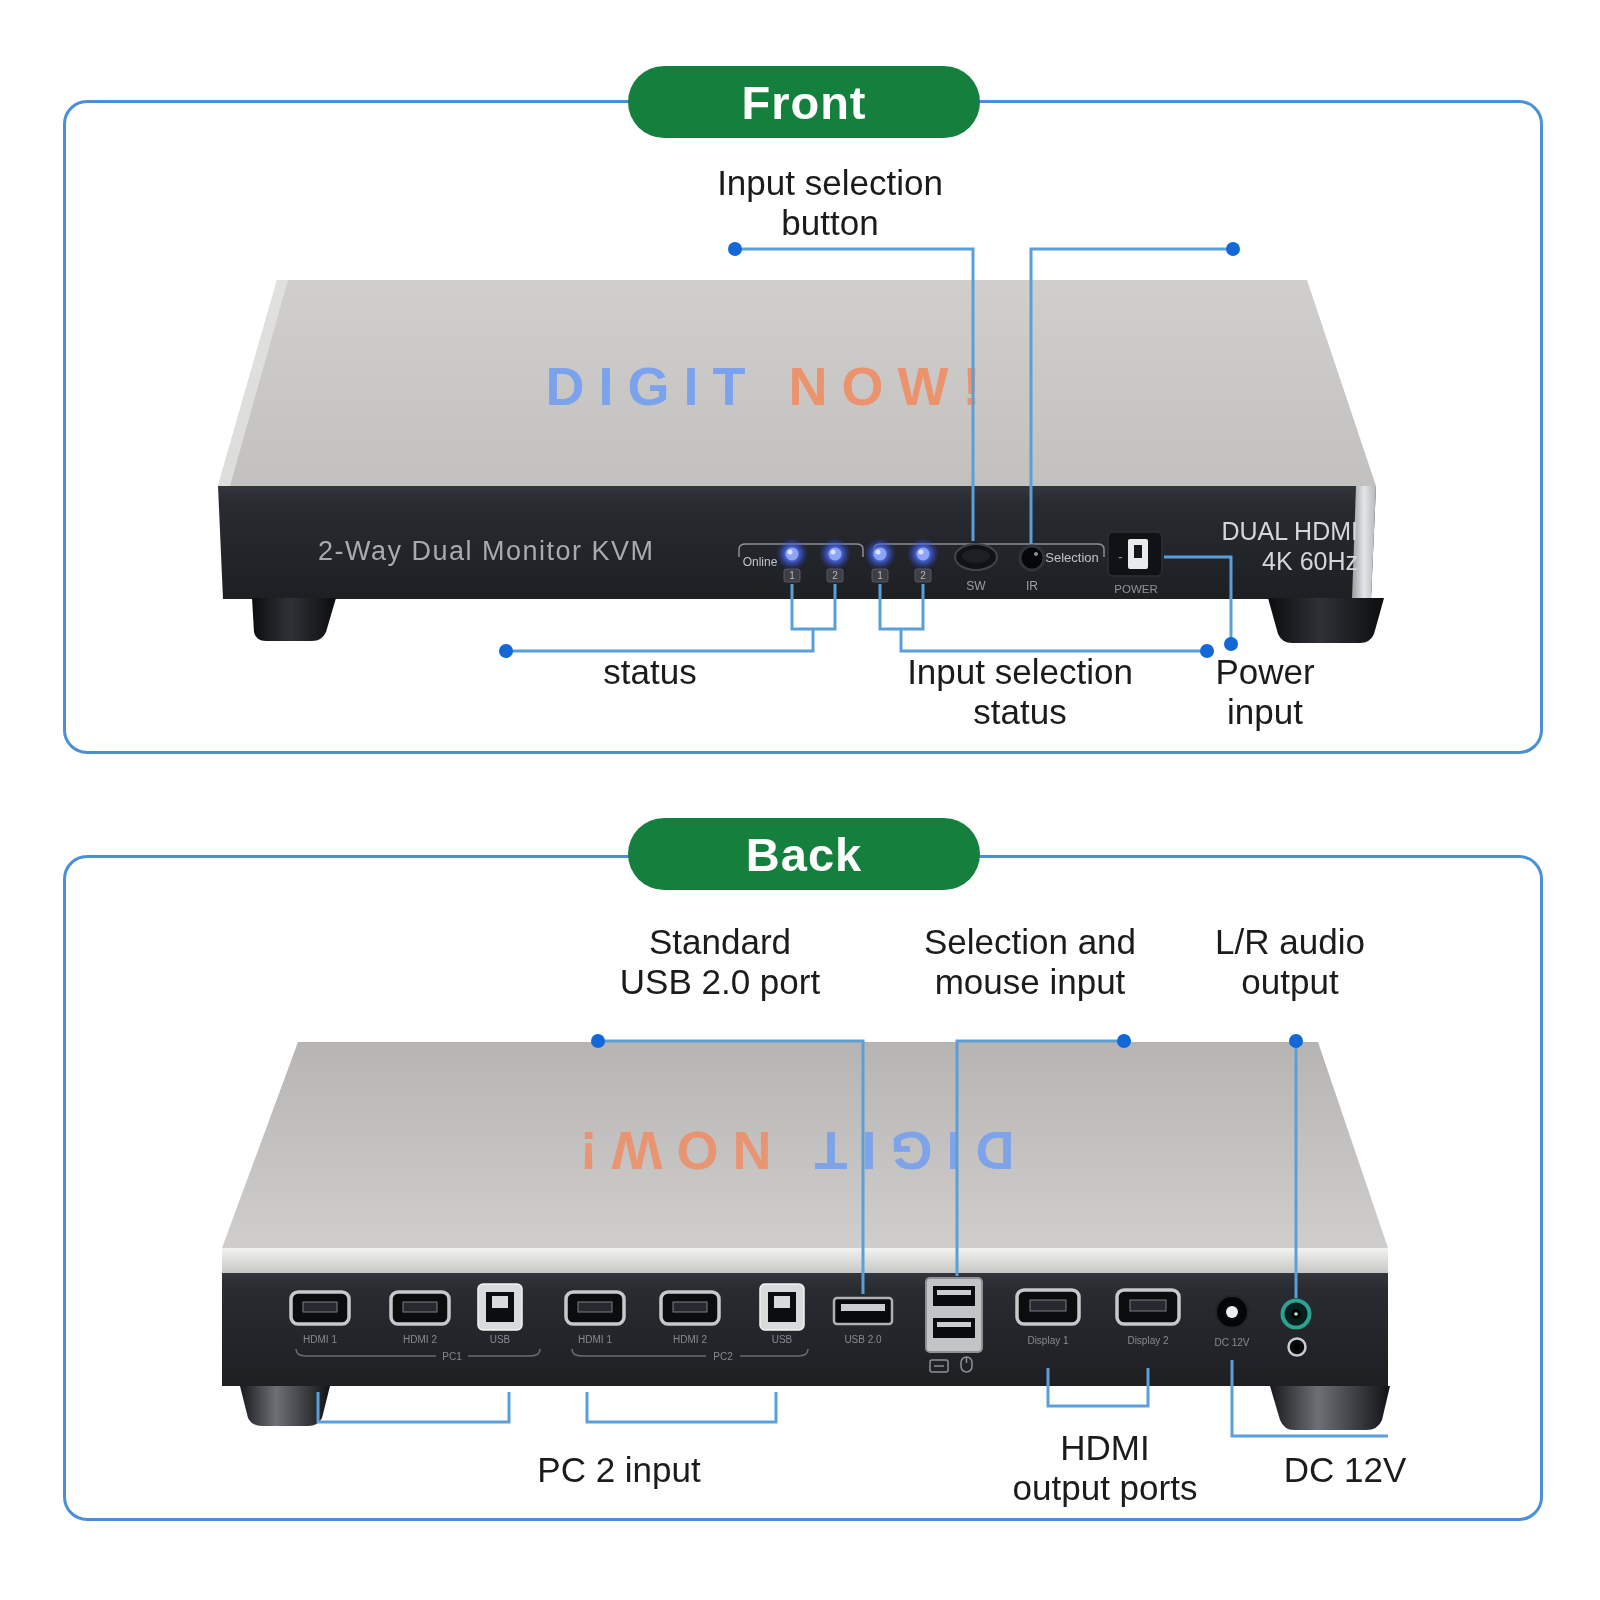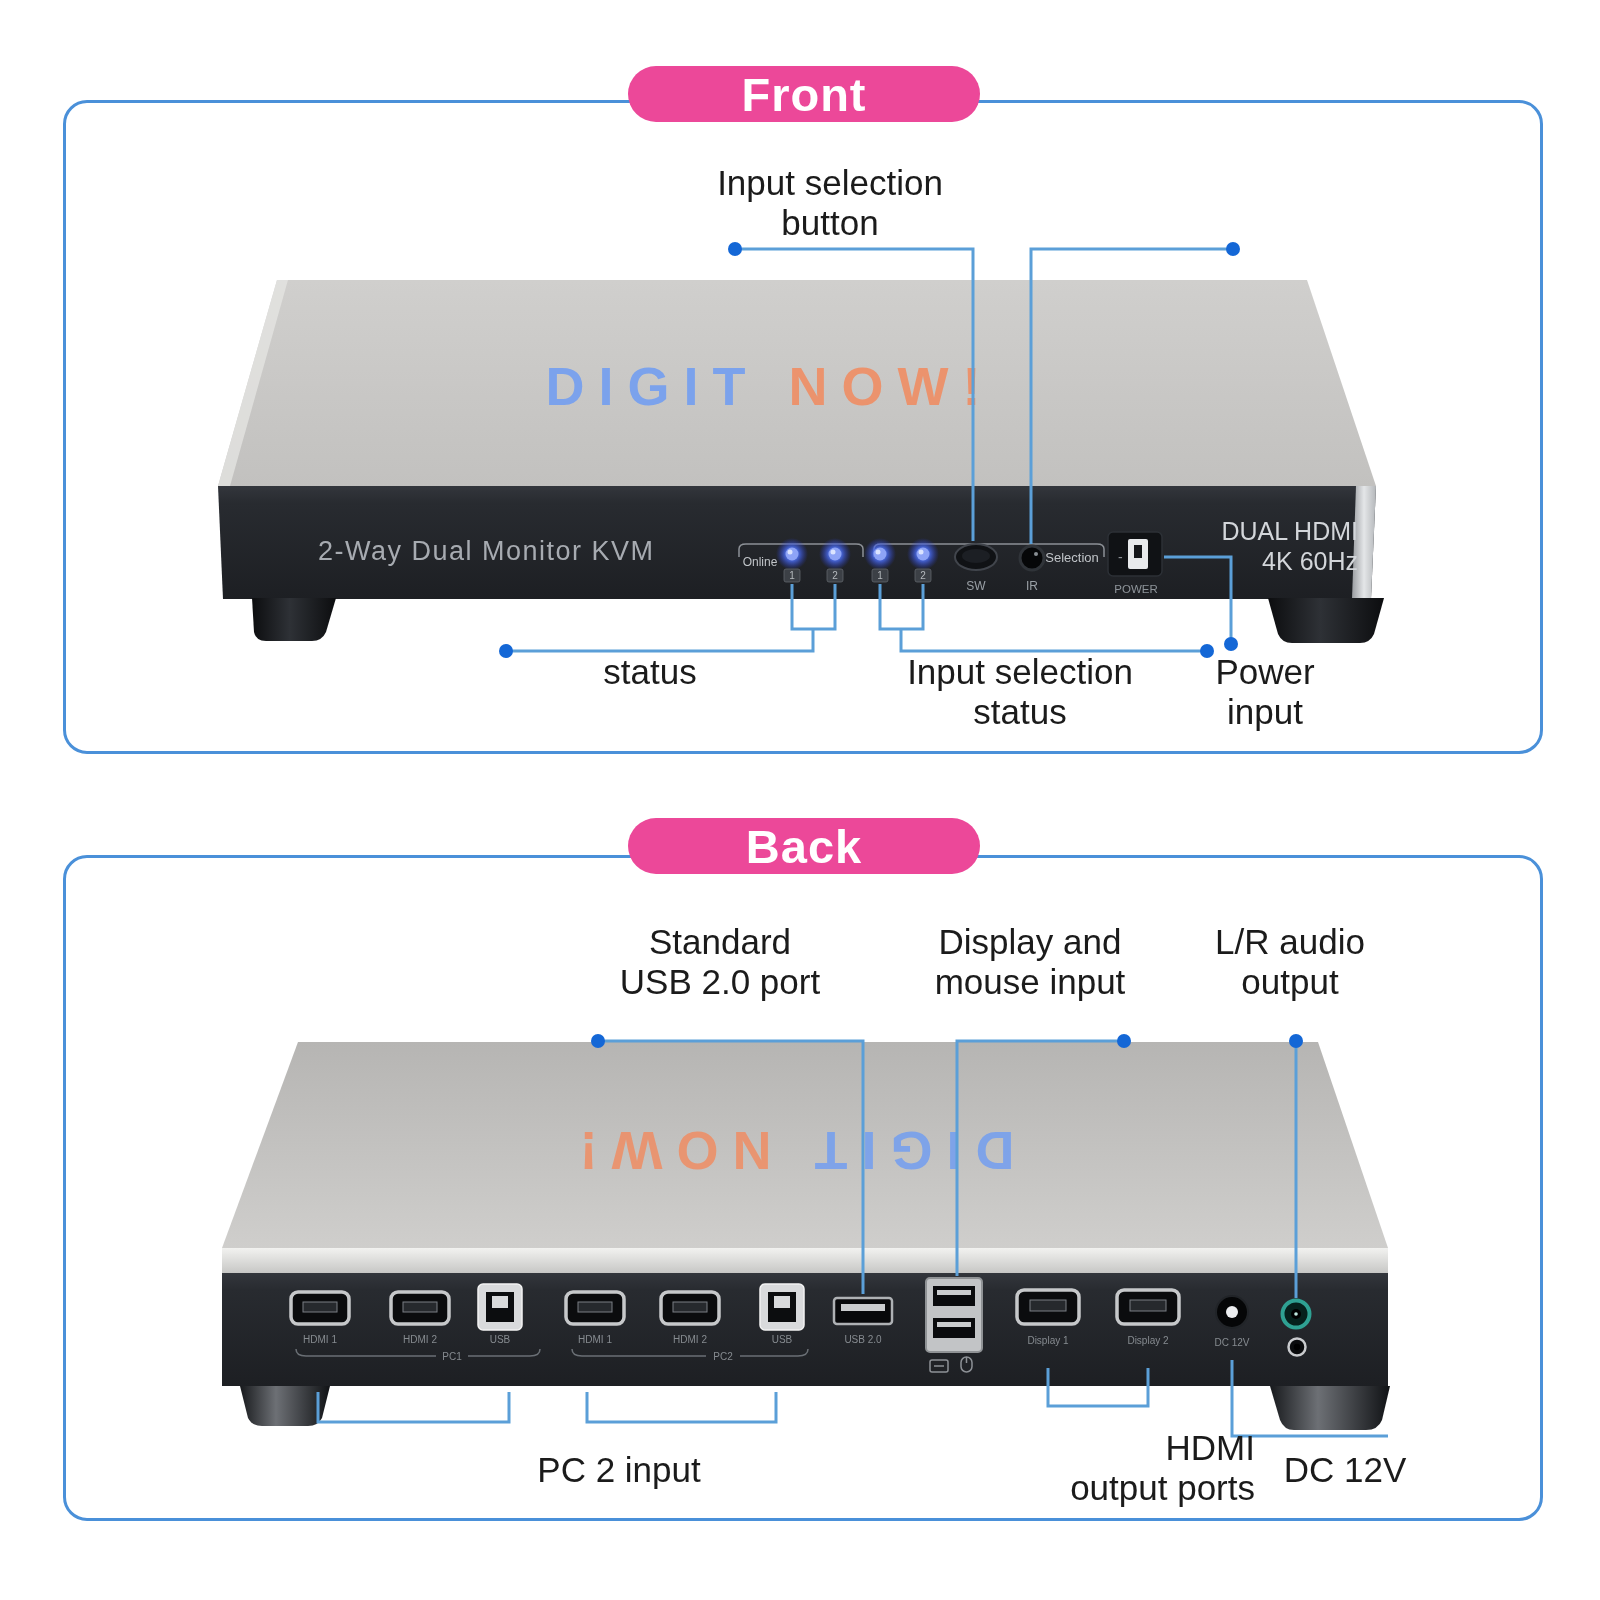--- a/index.html
+++ b/index.html
@@ -4,21 +4,21 @@
 <style>
   html,body{margin:0;padding:0;background:#ffffff;}
   .canvas{
     position:relative;width:1600px;height:1600px;background:#ffffff;
     font-family:"Liberation Sans", sans-serif;overflow:hidden;
   }
   .panel-box{
     position:absolute;border:3px solid #4a90d9;border-radius:24px;background:transparent;
   }
   .pill{
-    position:absolute;width:352px;height:56px;background:#ec4899;border-radius:40px;
+    position:absolute;width:352px;height:72px;background:#15803d;border-radius:40px;
     color:#ffffff;font-size:47px;font-weight:bold;display:flex;align-items:center;
     justify-content:center;z-index:20;letter-spacing:1px;
   }
   .label{
     position:absolute;text-align:center;font-size:35px;line-height:40px;color:#1b1b1b;
     z-index:15;font-weight:500;
   }
   svg.scene{position:absolute;left:0;top:0;z-index:5;}
 </style>
 </head>
@@ -50,31 +50,31 @@
   <div class="panel-box" style="left:63px;top:855px;width:1474px;height:660px;"></div>
   <div class="pill" style="left:628px;top:818px;">
     <span>Back</span>
   </div>
 
   <div class="label" style="left:520px;top:922px;width:400px;">
     <div>Standard</div>
     <div>USB 2.0 port</div>
   </div>
   <div class="label" style="left:830px;top:922px;width:400px;">
-    <div>Display and</div>
+    <div>Selection and</div>
     <div>mouse input</div>
   </div>
   <div class="label" style="left:1130px;top:922px;width:320px;">
     <div>L/R audio</div>
     <div>output</div>
   </div>
   <div class="label" style="left:425px;top:1450px;width:300px;margin-left:44px;">
     <div>PC 2 input</div>
   </div>
-  <div class="label" style="left:955px;top:1428px;width:300px;text-align:right;">
+  <div class="label" style="left:955px;top:1428px;width:300px;">
     <div>HDMI</div>
     <div>output ports</div>
   </div>
   <div class="label" style="left:1245px;top:1450px;width:200px;">
     <div>DC 12V</div>
   </div>
 
   <svg class="scene" width="1600" height="1600" viewBox="0 0 1600 1600">
     <defs>
       <linearGradient id="gTopF" x1="0" y1="0" x2="0" y2="1">

